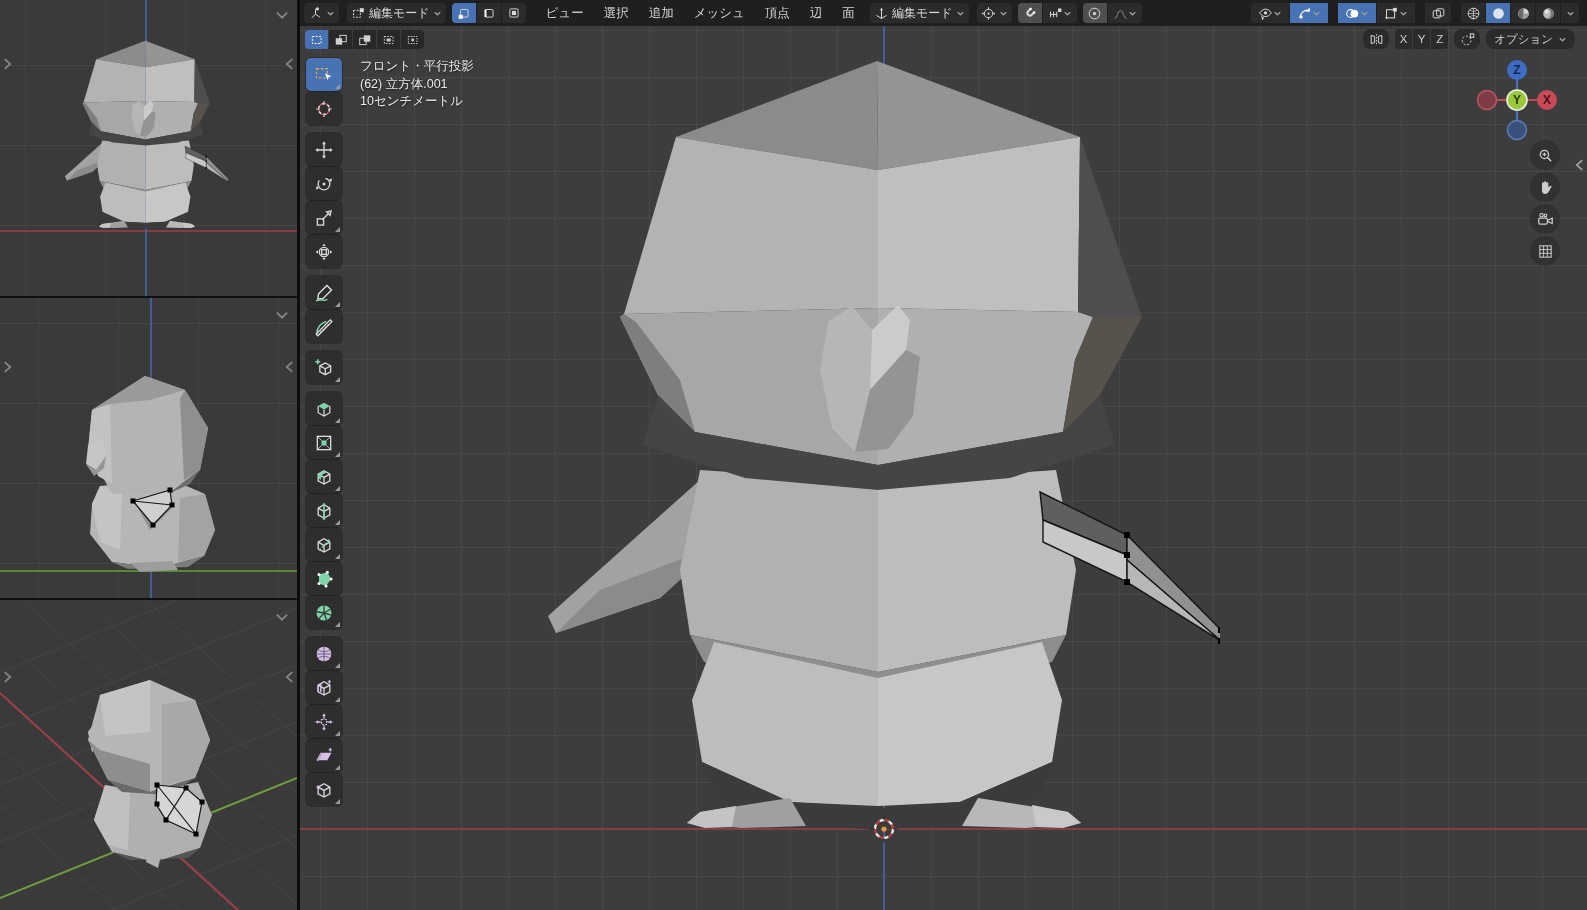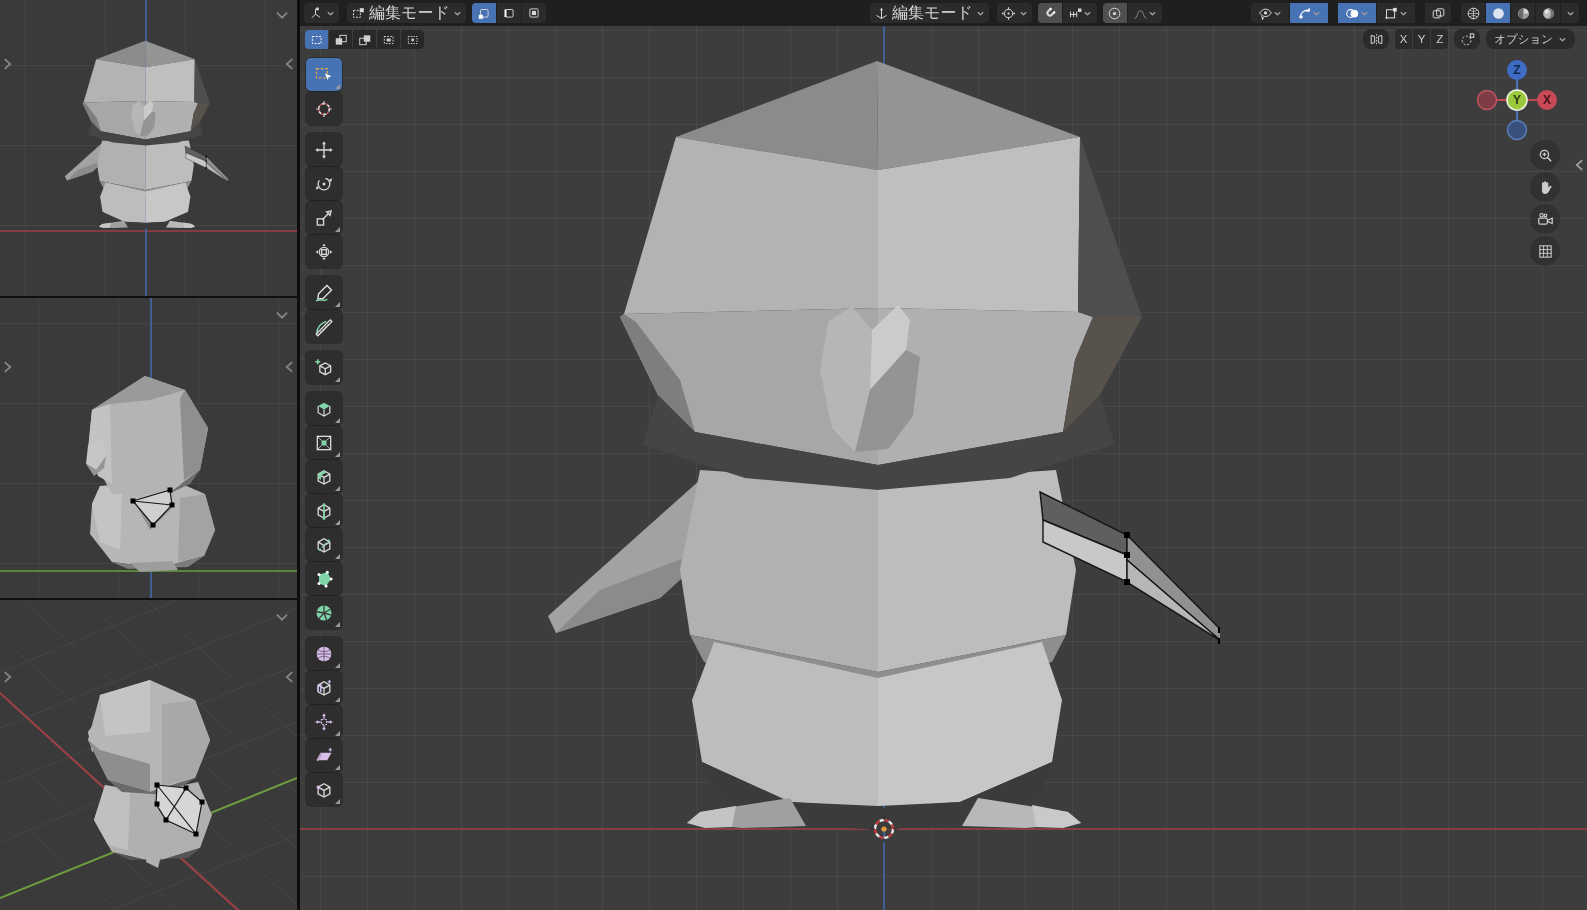--- a/index.html
+++ b/index.html
@@ -21,21 +21,21 @@
   #vp3 { top:600px; height:310px; }
   .hdiv { position:absolute; left:0; width:297px; height:2px; background:#101010; }
   .vdiv { position:absolute; left:297px; top:0; width:3px; height:910px; background:#0d0d0d; }
 
   .main-area { position:absolute; left:300px; top:0; width:1287px; height:910px; }
 
   
   header { position:relative; width:100%; height:26px; background:#1f1f1f;
            display:flex; align-items:center; padding:0 4px; z-index:40; }
   .hbtn { display:inline-flex; align-items:center; gap:3px; height:20px; padding:0 4px;
-          background:#2b2b2b; border-radius:4px; color:#d6d6d6; font-size:16px; cursor:default; }
+          background:#2b2b2b; border-radius:4px; color:#d6d6d6; font-size:12px; cursor:default; }
   .hgroup { display:inline-flex; margin-left:6px; }
   .hgroup .seg { height:20px; width:24px; display:inline-flex; align-items:center;
                  justify-content:center; background:#2b2b2b; }
   .hgroup .seg:first-child { border-radius:4px 0 0 4px; }
   .hgroup .seg:last-child  { border-radius:0 4px 4px 0; }
   .hgroup .seg + .seg { margin-left:1px; }
   .seg.on  { background:#4772b3; }
   .seg.lit { background:#4f4f4f; }
   .menus { display:flex; margin-left:10px; }
   .menu-item { color:#d6d6d6; font-size:12.5px; padding:0 10px; line-height:26px; cursor:default; }
@@ -313,20 +313,30 @@
               <path d="M6 6v13" stroke="#fff" stroke-width="3.4"></path>
             </svg>
           </div>
           <div class="seg">
             <svg class="ic" width="14" height="14" viewBox="0 0 24 24">
               <rect x="5" y="5" width="14" height="14" rx="1" fill="none" stroke="#d8d8d8" stroke-width="1.6"></rect>
               <rect x="8.5" y="8.5" width="7" height="7" fill="#d8d8d8"></rect>
             </svg>
           </div>
         </div>
+      <nav class="menus" id="menus">
+          <span class="menu-item">ビュー</span>
+          <span class="menu-item">選択</span>
+          <span class="menu-item">追加</span>
+          <span class="menu-item">メッシュ</span>
+          <span class="menu-item">頂点</span>
+          <span class="menu-item">辺</span>
+          <span class="menu-item">面</span>
+          <span class="menu-item">UV</span>
+        </nav>
 
       <div class="hcenter">
         <div class="hbtn" id="orient-btn">
           <span class="icon-slot">
               <svg class="ic" width="15" height="15" viewBox="0 0 24 24">
                 <path d="M12 4v16M12 20l-8-5M12 20l8-5" fill="none" stroke="#d8d8d8" stroke-width="1.6"></path>
                 <path d="M12 3l-2.6 3.8h5.2z" fill="#d8d8d8"></path>
               </svg>
             </span>
           <span>編集モード</span>
@@ -668,20 +678,25 @@
           <div class="tool opts">
             <svg class="ic" width="20" height="20" viewBox="0 0 24 24">
               <path d="M5 8.5l7-4 7 4v8l-7 4-7-4z" fill="none" stroke="#d8d8d8" stroke-width="1.6"></path>
               <path d="M5 8.5l7 4 7-4M12 12.5v8" fill="none" stroke="#d8d8d8" stroke-width="1.6"></path>
               <circle cx="5" cy="8.5" r="2" fill="#d7bfe8"></circle>
               <path d="M5 8.5l5.5 3.2" stroke="#d7bfe8" stroke-width="1.6"></path>
             </svg>
           </div>
         </div>
 
+      <div class="overlay-text">
+        <div>フロント・平行投影</div>
+        <div>(62) 立方体.001</div>
+        <div>10センチメートル</div>
+      </div>
 
       <div class="xyzrow">
         <div class="mini" style="width:26px" id="mirror-btn">
             <svg class="ic" width="15" height="15" viewBox="0 0 24 24">
               <path d="M12 3.5v17" stroke="#d8d8d8" stroke-width="1.4" stroke-dasharray="2.4 2.2"></path>
               <path d="M9 7L3.5 5.5v13L9 17zM15 7l5.5-1.5v13L15 17z" fill="none" stroke="#d8d8d8" stroke-width="1.6"></path>
             </svg>
           </div>
         <div class="grp" id="xyz-grp">
             <div class="mini">X</div>

